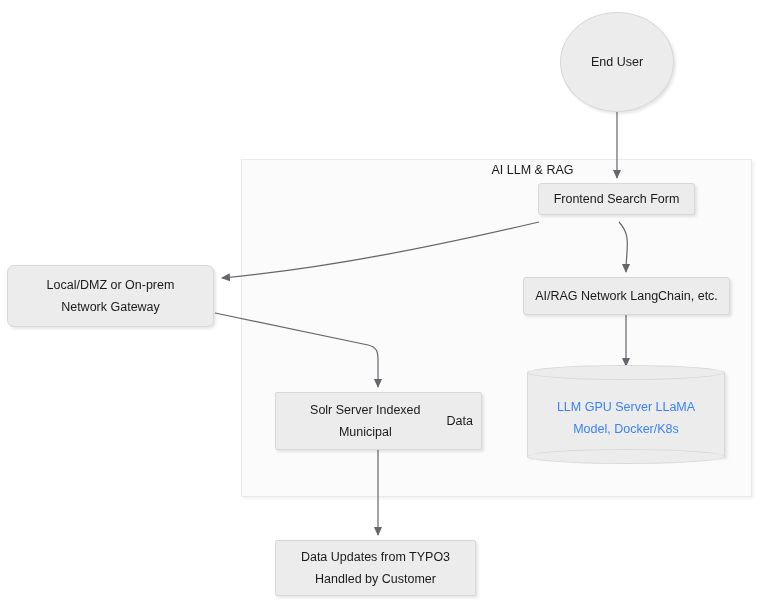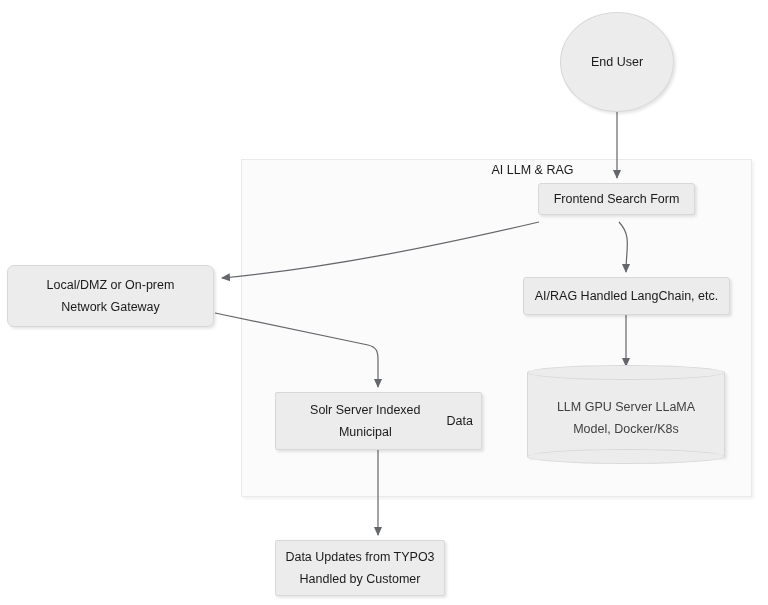--- a/index.html
+++ b/index.html
@@ -134,21 +134,21 @@
     left: 0; top: 18px;
     width: 100%;
     height: 70px;
     display: flex;
     flex-direction: column;
     align-items: center;
     justify-content: center;
     text-align: center;
     font-size: 12.5px;
     line-height: 22px;
-    color: #404040;
+    color: #3b82f6;
   }
 
   #node-network-gateway {
     left: 7px;
     top: 265px;
     width: 207px;
     height: 62px;
     border-radius: 7px;
     flex-direction: column;
     line-height: 22px;
@@ -160,21 +160,21 @@
     width: 207px;
     height: 58px;
     border-radius: 2px;
     flex-direction: row;
     line-height: 22px;
   }
 
   #node-data-updates {
     left: 275px;
     top: 540px;
-    width: 170px;
+    width: 201px;
     height: 56px;
     border-radius: 2px;
     flex-direction: column;
     line-height: 22px;
   }
 </style>
 </head>
 <body>
 
 <div id="group-ai-llm-rag"></div>
@@ -202,21 +202,21 @@
 
 <div class="node" id="node-end-user">
   <span>End User</span>
 </div>
 
 <div class="node" id="node-frontend-search-form">
   <span>Frontend Search Form</span>
 </div>
 
 <div class="node" id="node-ai-rag-service">
-  <span>AI/RAG Handled LangChain, etc.</span>
+  <span>AI/RAG Network LangChain, etc.</span>
 </div>
 
 <div class="node" id="node-llm-gpu-server">
   <div class="cyl-body"></div>
   <div class="cyl-bottom"></div>
   <div class="cyl-top"></div>
   <div class="cyl-text">
     <span>LLM GPU Server LLaMA</span>
     <span>Model, Docker/K8s</span>
   </div>

